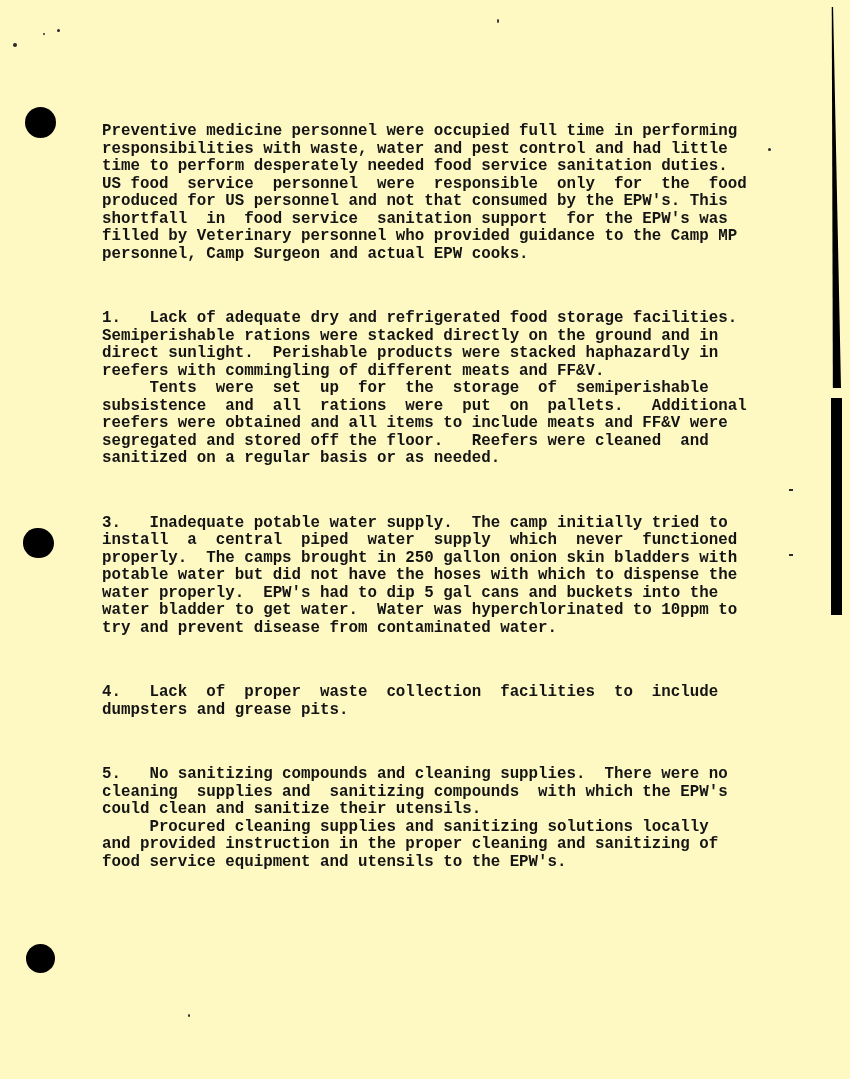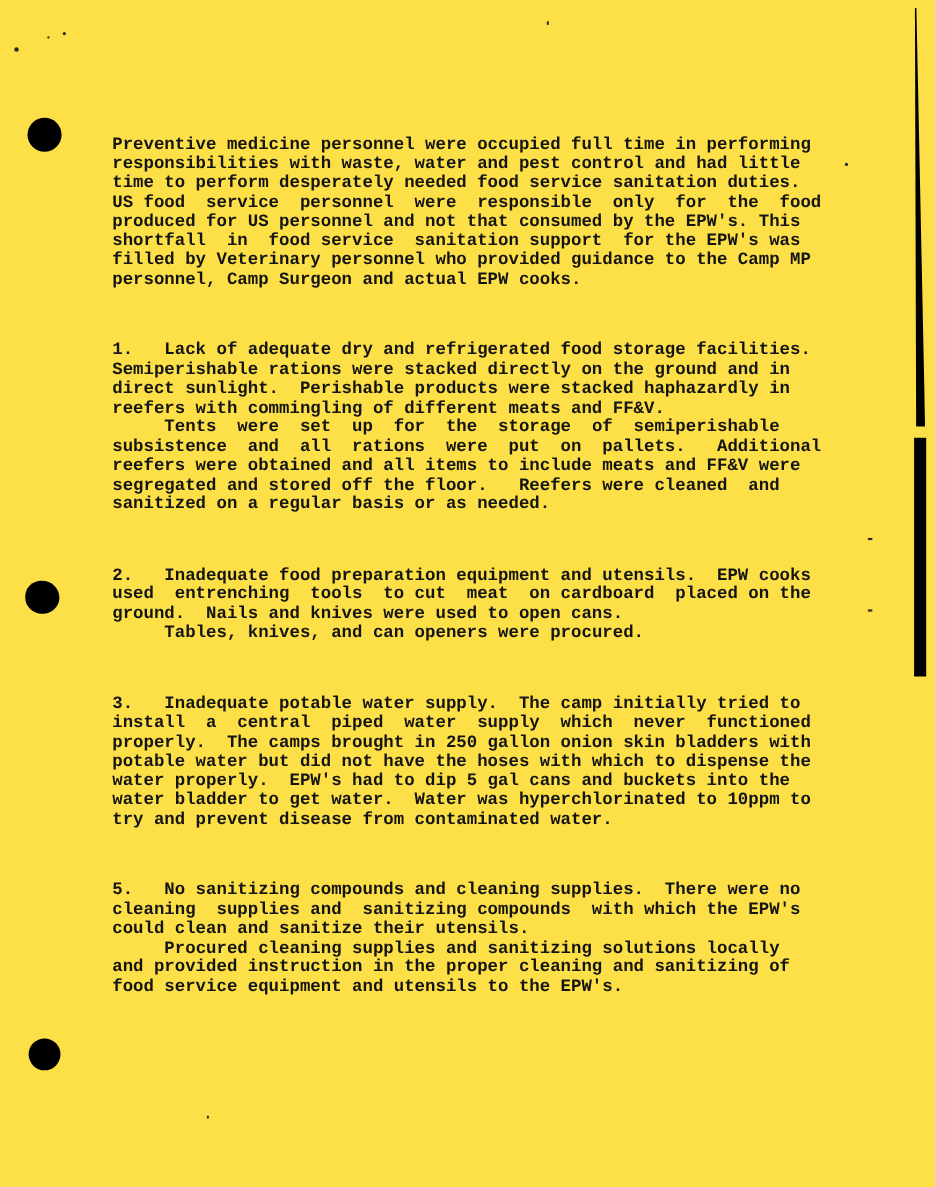--- a/index.html
+++ b/index.html
@@ -4,21 +4,21 @@
 <style>
   html, body {
     margin: 0;
     padding: 0;
     background: #ffffff;
   }
   .page {
     position: relative;
     width: 850px;
     height: 1079px;
-    background: #fde047;
+    background: #fef9c3;
     overflow: hidden;
     font-family: "Liberation Mono", "DejaVu Sans Mono", monospace;
   }
   .text-col {
     position: absolute;
     left: 102px;
     top: 88px;
     width: 672px;
     color: #141414;
     font-size: 15.8px;
@@ -98,31 +98,29 @@
 personnel, Camp Surgeon and actual EPW cooks.</div>
     <div class="para">1.   Lack of adequate dry and refrigerated food storage facilities.
 Semiperishable rations were stacked directly on the ground and in
 direct sunlight.  Perishable products were stacked haphazardly in
 reefers with commingling of different meats and FF&amp;V.
      Tents  were  set  up  for  the  storage  of  semiperishable
 subsistence  and  all  rations  were  put  on  pallets.   Additional
 reefers were obtained and all items to include meats and FF&amp;V were
 segregated and stored off the floor.   Reefers were cleaned  and
 sanitized on a regular basis or as needed.</div>
-    <div class="para">2.   Inadequate food preparation equipment and utensils.  EPW cooks
-used  entrenching  tools  to cut  meat  on cardboard  placed on the
-ground.  Nails and knives were used to open cans.
-     Tables, knives, and can openers were procured.</div>
     <div class="para">3.   Inadequate potable water supply.  The camp initially tried to
 install  a  central  piped  water  supply  which  never  functioned
 properly.  The camps brought in 250 gallon onion skin bladders with
 potable water but did not have the hoses with which to dispense the
 water properly.  EPW's had to dip 5 gal cans and buckets into the
 water bladder to get water.  Water was hyperchlorinated to 10ppm to
 try and prevent disease from contaminated water.</div>
+    <div class="para">4.   Lack  of  proper  waste  collection  facilities  to  include
+dumpsters and grease pits.</div>
     <div class="para">5.   No sanitizing compounds and cleaning supplies.  There were no
 cleaning  supplies and  sanitizing compounds  with which the EPW's
 could clean and sanitize their utensils.
      Procured cleaning supplies and sanitizing solutions locally
 and provided instruction in the proper cleaning and sanitizing of
 food service equipment and utensils to the EPW's.</div>
     
     
     
   </div>

